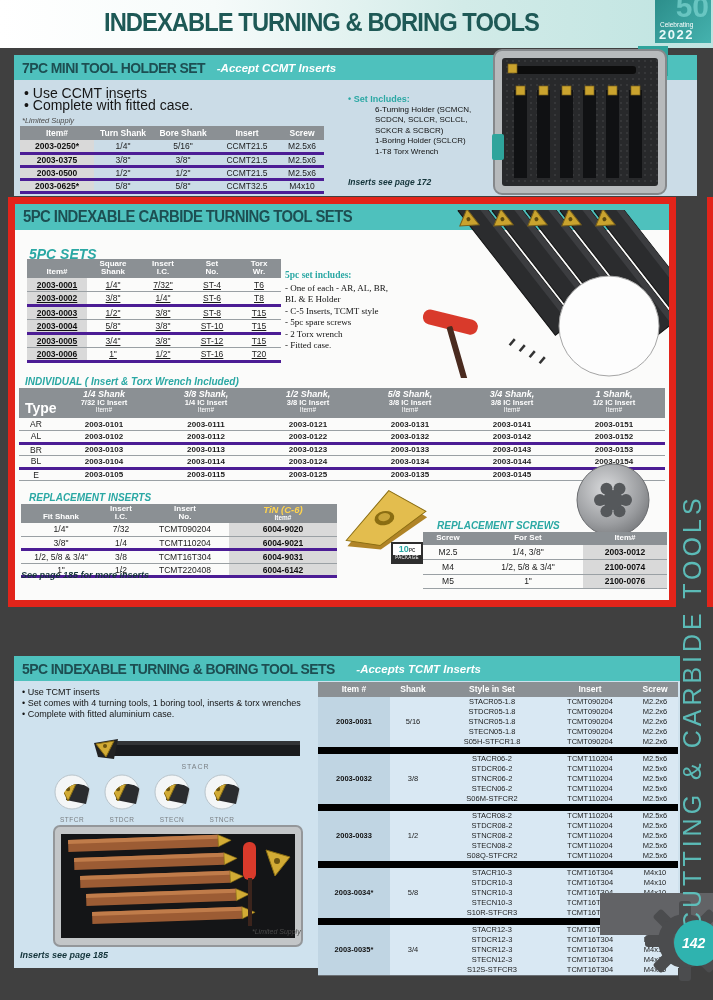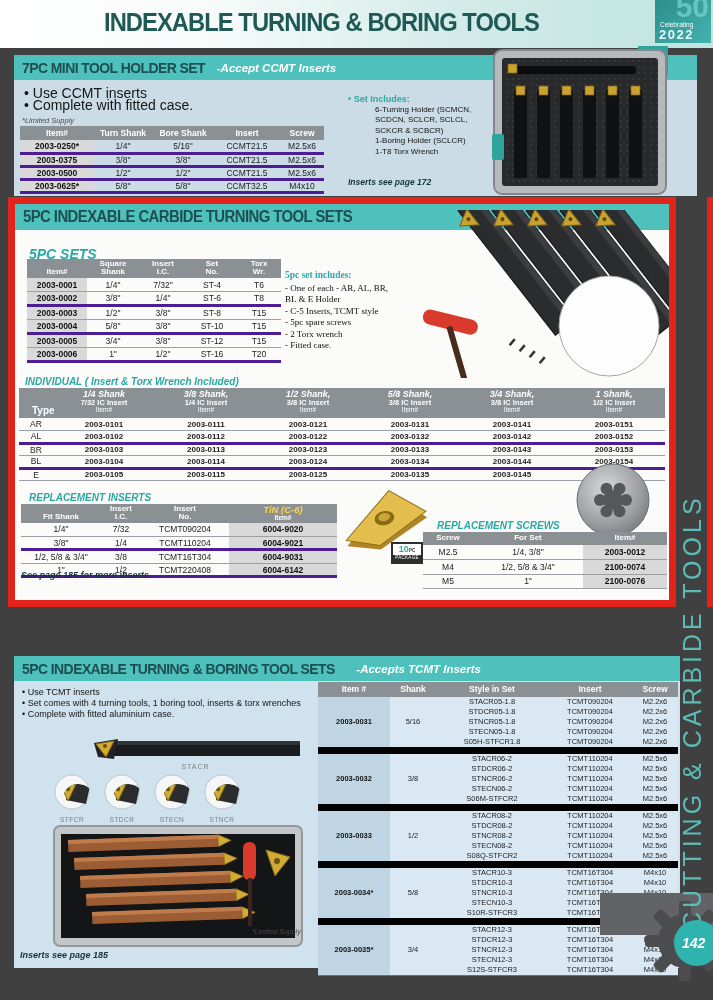--- a/index.html
+++ b/index.html
@@ -49,28 +49,28 @@
   .case1{position:absolute;left:478px;top:-9px;}
 
   
   .frame{left:8px;top:197px;width:668px;height:410px;border:7px solid #e2241a;background:#fbfbfa;}
   .red-sliver{position:absolute;left:707px;top:197px;width:6px;height:410px;background:#e2241a;}
   .frame .bar{height:26px;}
   .frame .bar-title{font-size:16px;}
   .s2-sets-h{position:absolute;left:14px;top:42px;font-size:14px;}
   #t2{left:12px;top:55px;width:254px;}
   #t2 th{font-size:8px;height:12px;vertical-align:bottom;}
-  #t2 td{height:14px;font-size:8.5px;}
+  #t2 td{height:14px;font-size:8.5px;text-decoration:underline;}
   .s2-inc{position:absolute;left:270px;top:66px;font-size:9px;color:#111;line-height:11.5px;font-family:Liberation Serif, serif;}
   .s2-inc-title{font-size:9.5px;color:#2ba8a4;font-weight:bold;margin-bottom:1px;}
   .tools2{position:absolute;left:404px;top:6px;}
   .s2-ind-h{position:absolute;left:10px;top:172px;font-size:10px;}
   #t3{left:4px;top:184px;width:646px;}
   #t3 th{height:30px;vertical-align:top;padding-top:2px;}
-  #t3 th.typeh{vertical-align:bottom;text-align:left;font-size:10px;padding:0 0 2px 13px;}
+  #t3 th.typeh{vertical-align:bottom;text-align:left;font-size:14px;padding:0 0 2px 6px;}
   #t3 .h1{font-size:9px;font-style:italic;font-weight:bold;}
   #t3 .h2{font-size:7.5px;font-weight:bold;}
   #t3 .h3{font-size:6.5px;font-weight:normal;}
   #t3 td{height:12.5px;}
   #t3 td.ty{font-size:8.5px;text-align:center;}
   #t3 td.v{font-weight:bold;font-size:8px;}
   .s2-ri-h{position:absolute;left:14px;top:288px;font-size:10px;}
   #t4{left:6px;top:300px;width:316px;}
   #t4 th{font-size:8px;height:11px;vertical-align:bottom;}
   #t4 td{height:13.5px;font-size:8.5px;}

